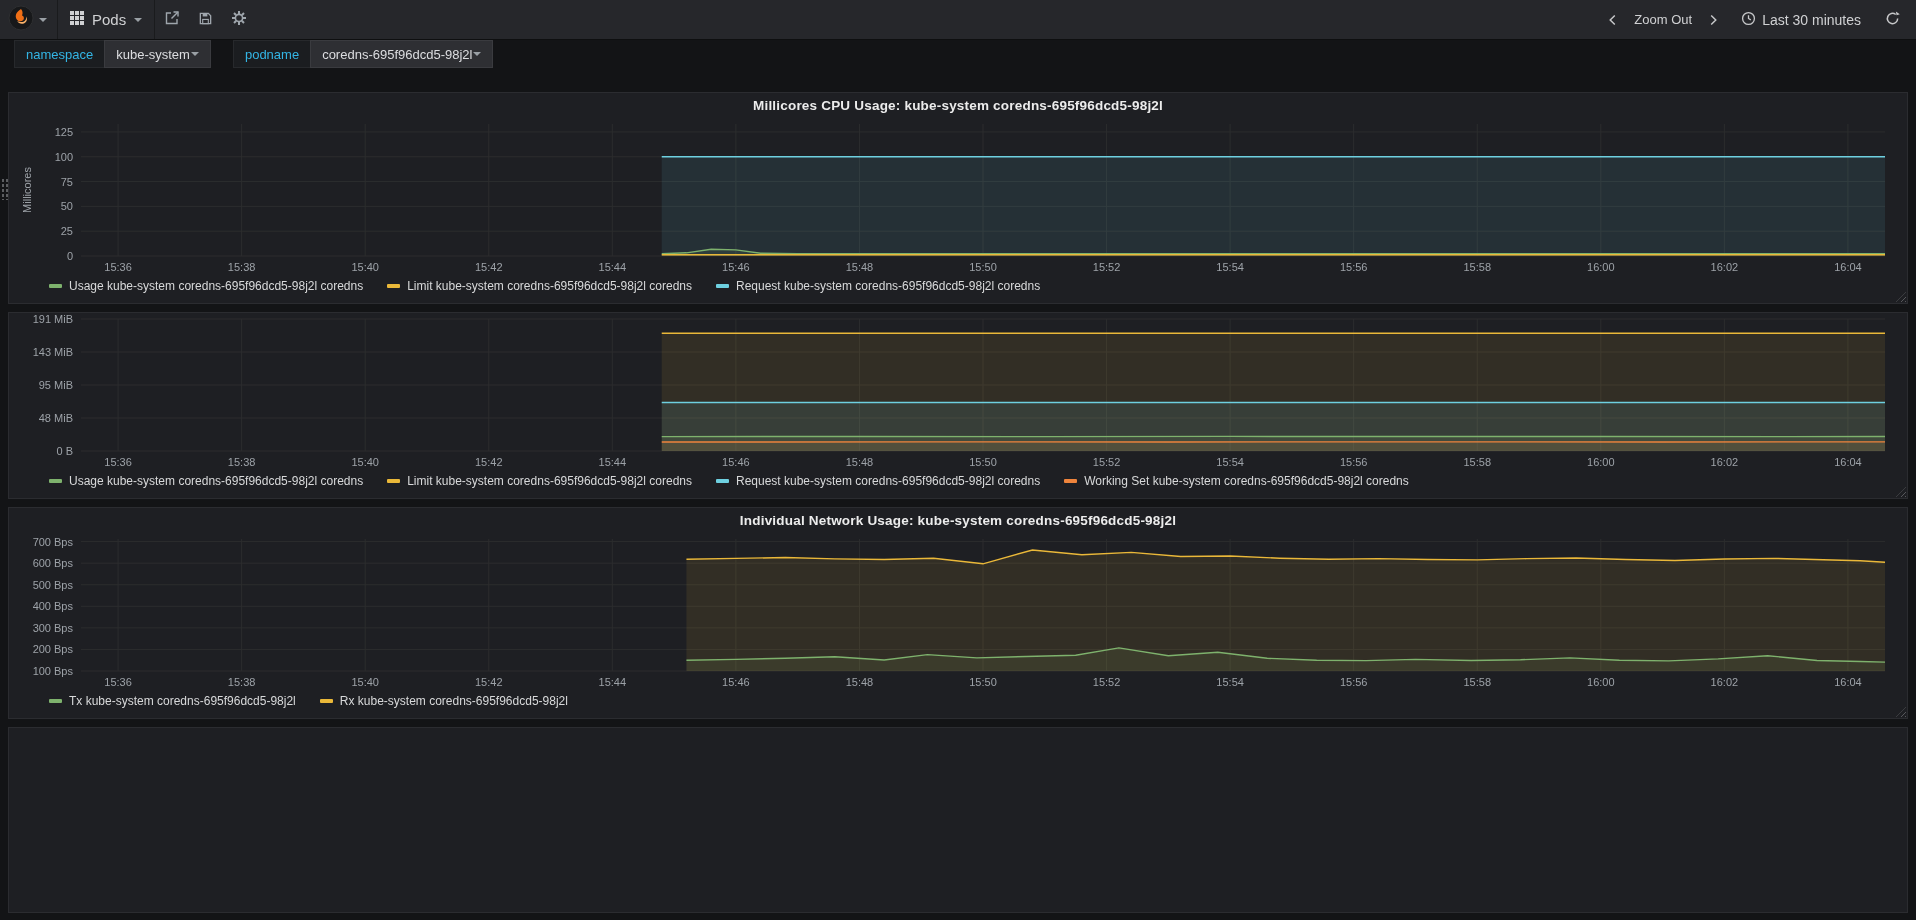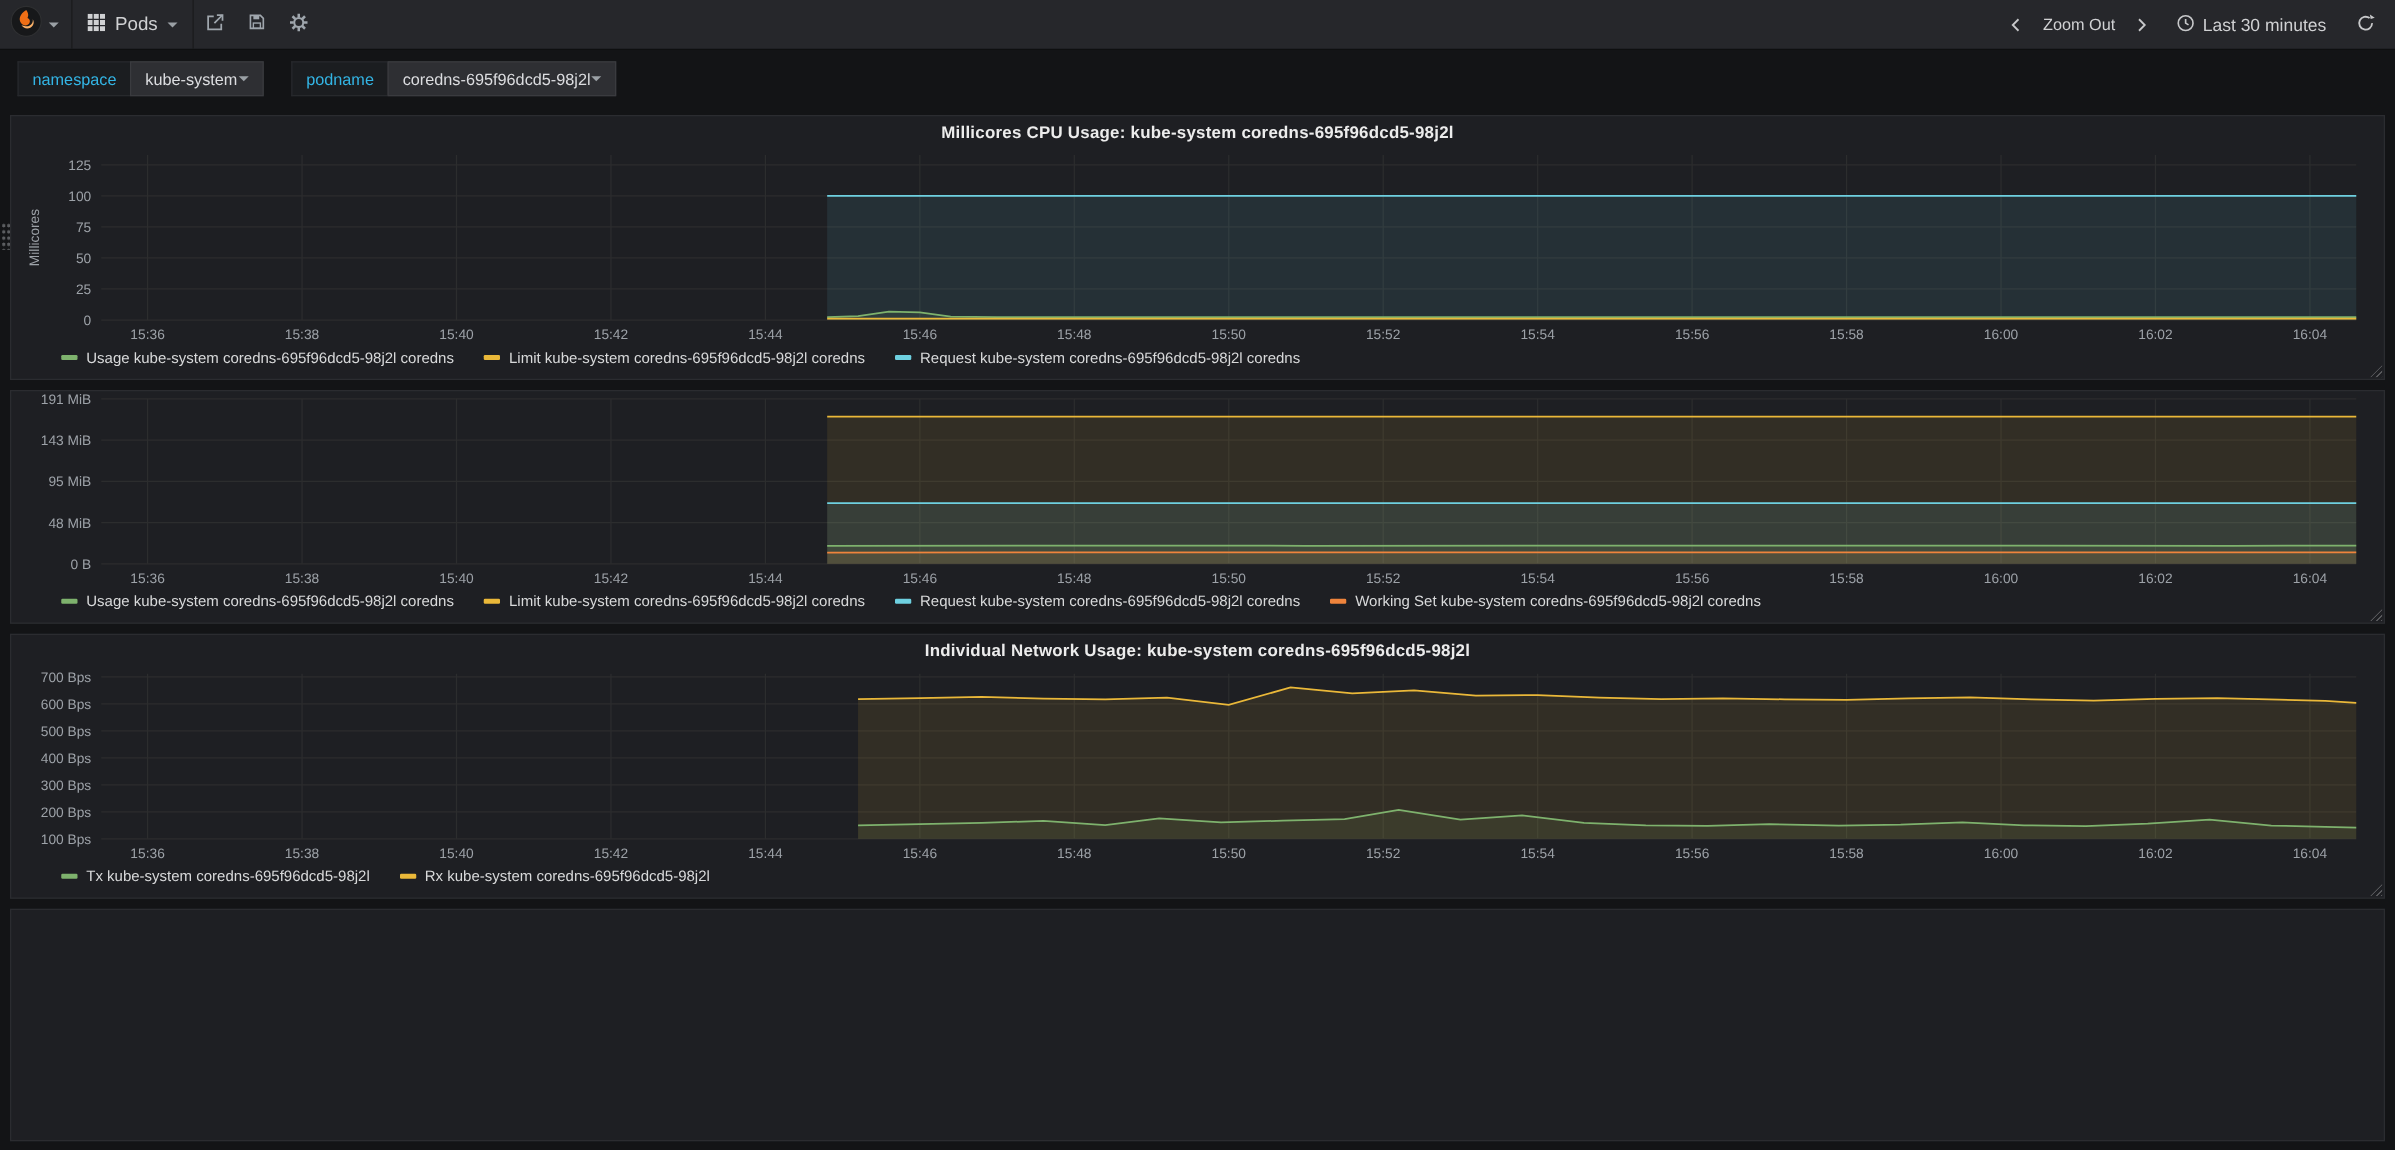--- a/index.html
+++ b/index.html
@@ -24,21 +24,21 @@
   }
   .icon-btn { padding:0 9px; border-right:none; }
   .caret {
     width:0; height:0; border-left:4px solid transparent; border-right:4px solid transparent;
     border-top:4px solid #9aa0a5; display:inline-block;
   }
   .nav-right { margin-left:auto; display:flex; align-items:center; padding-right:8px; }
   .nav-right .navbar-btn { border-right:none; font-size:13px; padding:0 8px; gap:6px;justify-content:center; }
   .zoom-out-label { font-size:13px; color:#d0d1d3; }
   
-  .submenu { height:46px; display:flex; align-items:center; gap:22px; padding:0 14px; }
+  .submenu { height:46px; display:flex; gap:22px; padding:0 14px; }
   .var-group { display:flex; align-items:stretch; height:28px; }
   .var-label {
     display:flex; align-items:center; padding:0 11px; background:#1b1d20;
     color:#33b5e5; font-size:13px; border:1px solid #27292c; border-right:none;
   }
   .var-value {
     display:flex; align-items:center; gap:1px; padding:0 11px; background:#2e2f33;
     color:#dcdde0; font-size:13px; border:1px solid #3a3b3f; cursor:pointer;
   }
   

